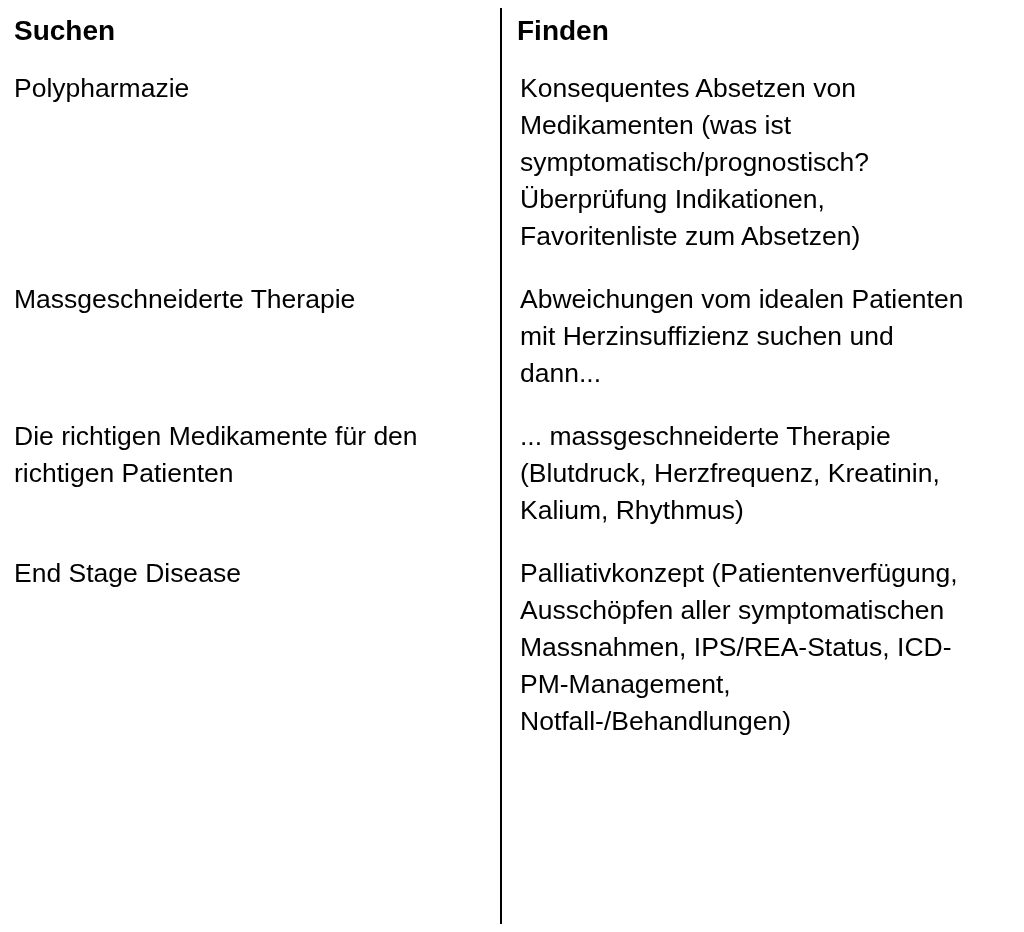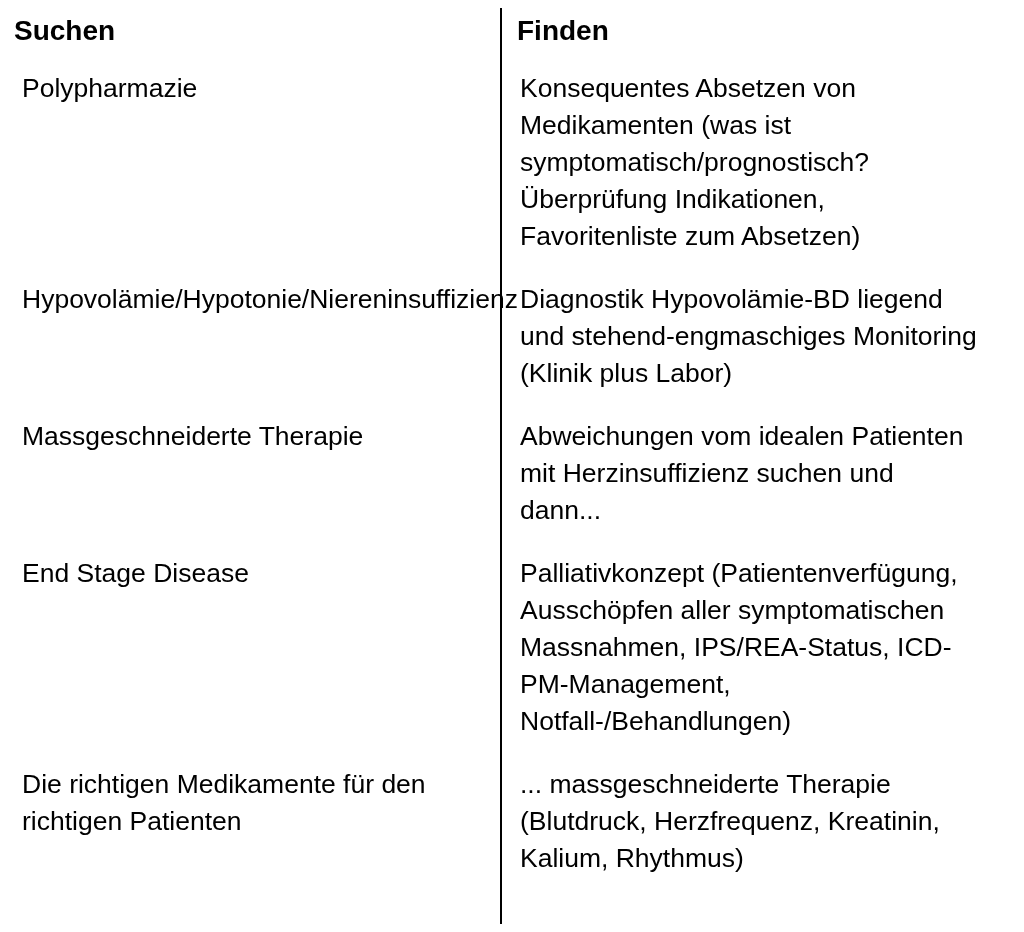--- a/index.html
+++ b/index.html
@@ -51,21 +51,21 @@
   }
   th.head-left  { padding-left: 14px; padding-right: 30px; }
   th.head-right { padding-left: 17px; padding-right: 60px; }
 
   td.body-cell {
     font-size: 26.5px;
     font-weight: normal;
     line-height: 37px;
     padding-bottom: 26px;
   }
-  td.cell-left  { padding-left: 22px; padding-right: 40px; }
+  td.cell-left  { padding-left: 14px; padding-right: 40px; }
   td.cell-right { padding-left: 20px; padding-right: 46px; }
 
   tr.row:last-child td.body-cell { padding-bottom: 0; }
 </style>
 </head>
 <body>
 
 <div class="table-wrap">
 
   <div class="divider"></div>
@@ -80,31 +80,27 @@
         <th class="head-cell head-left">Suchen</th>
         <th class="head-cell head-right">Finden</th>
       </tr>
     </thead>
     <tbody>
       <tr class="row">
         <td class="body-cell cell-left">Polypharmazie</td>
         <td class="body-cell cell-right">Konsequentes Absetzen von Medikamenten (was ist symptomatisch/prognostisch? Überprüfung Indikationen, Favoritenliste zum Absetzen)</td>
       </tr>
       <tr class="row">
-        <td class="body-cell cell-left">Hypovolämie/Hypotonie/Niereninsuffizienz</td>
-        <td class="body-cell cell-right">Diagnostik Hypovolämie-BD liegend und stehend-engmaschiges Monitoring (Klinik plus Labor)</td>
-      </tr>
-      <tr class="row">
         <td class="body-cell cell-left">Massgeschneiderte Therapie</td>
         <td class="body-cell cell-right">Abweichungen vom idealen Patienten mit Herzinsuffizienz suchen und dann...</td>
       </tr>
       <tr class="row">
+        <td class="body-cell cell-left">Die richtigen Medikamente für den richtigen Patienten</td>
+        <td class="body-cell cell-right">... massgeschneiderte Therapie (Blutdruck, Herzfrequenz, Kreatinin, Kalium, Rhythmus)</td>
+      </tr>
+      <tr class="row">
         <td class="body-cell cell-left">End Stage Disease</td>
         <td class="body-cell cell-right">Palliativkonzept (Patientenverfügung, Ausschöpfen aller symptomatischen Massnahmen, IPS/REA-Status, ICD-PM-Management, Notfall-/Behandlungen)</td>
-      </tr>
-      <tr class="row">
-        <td class="body-cell cell-left">Die richtigen Medikamente für den richtigen Patienten</td>
-        <td class="body-cell cell-right">... massgeschneiderte Therapie (Blutdruck, Herzfrequenz, Kreatinin, Kalium, Rhythmus)</td>
       </tr>
     </tbody>
   </table>
 
 </div>
 
 </body></html>

